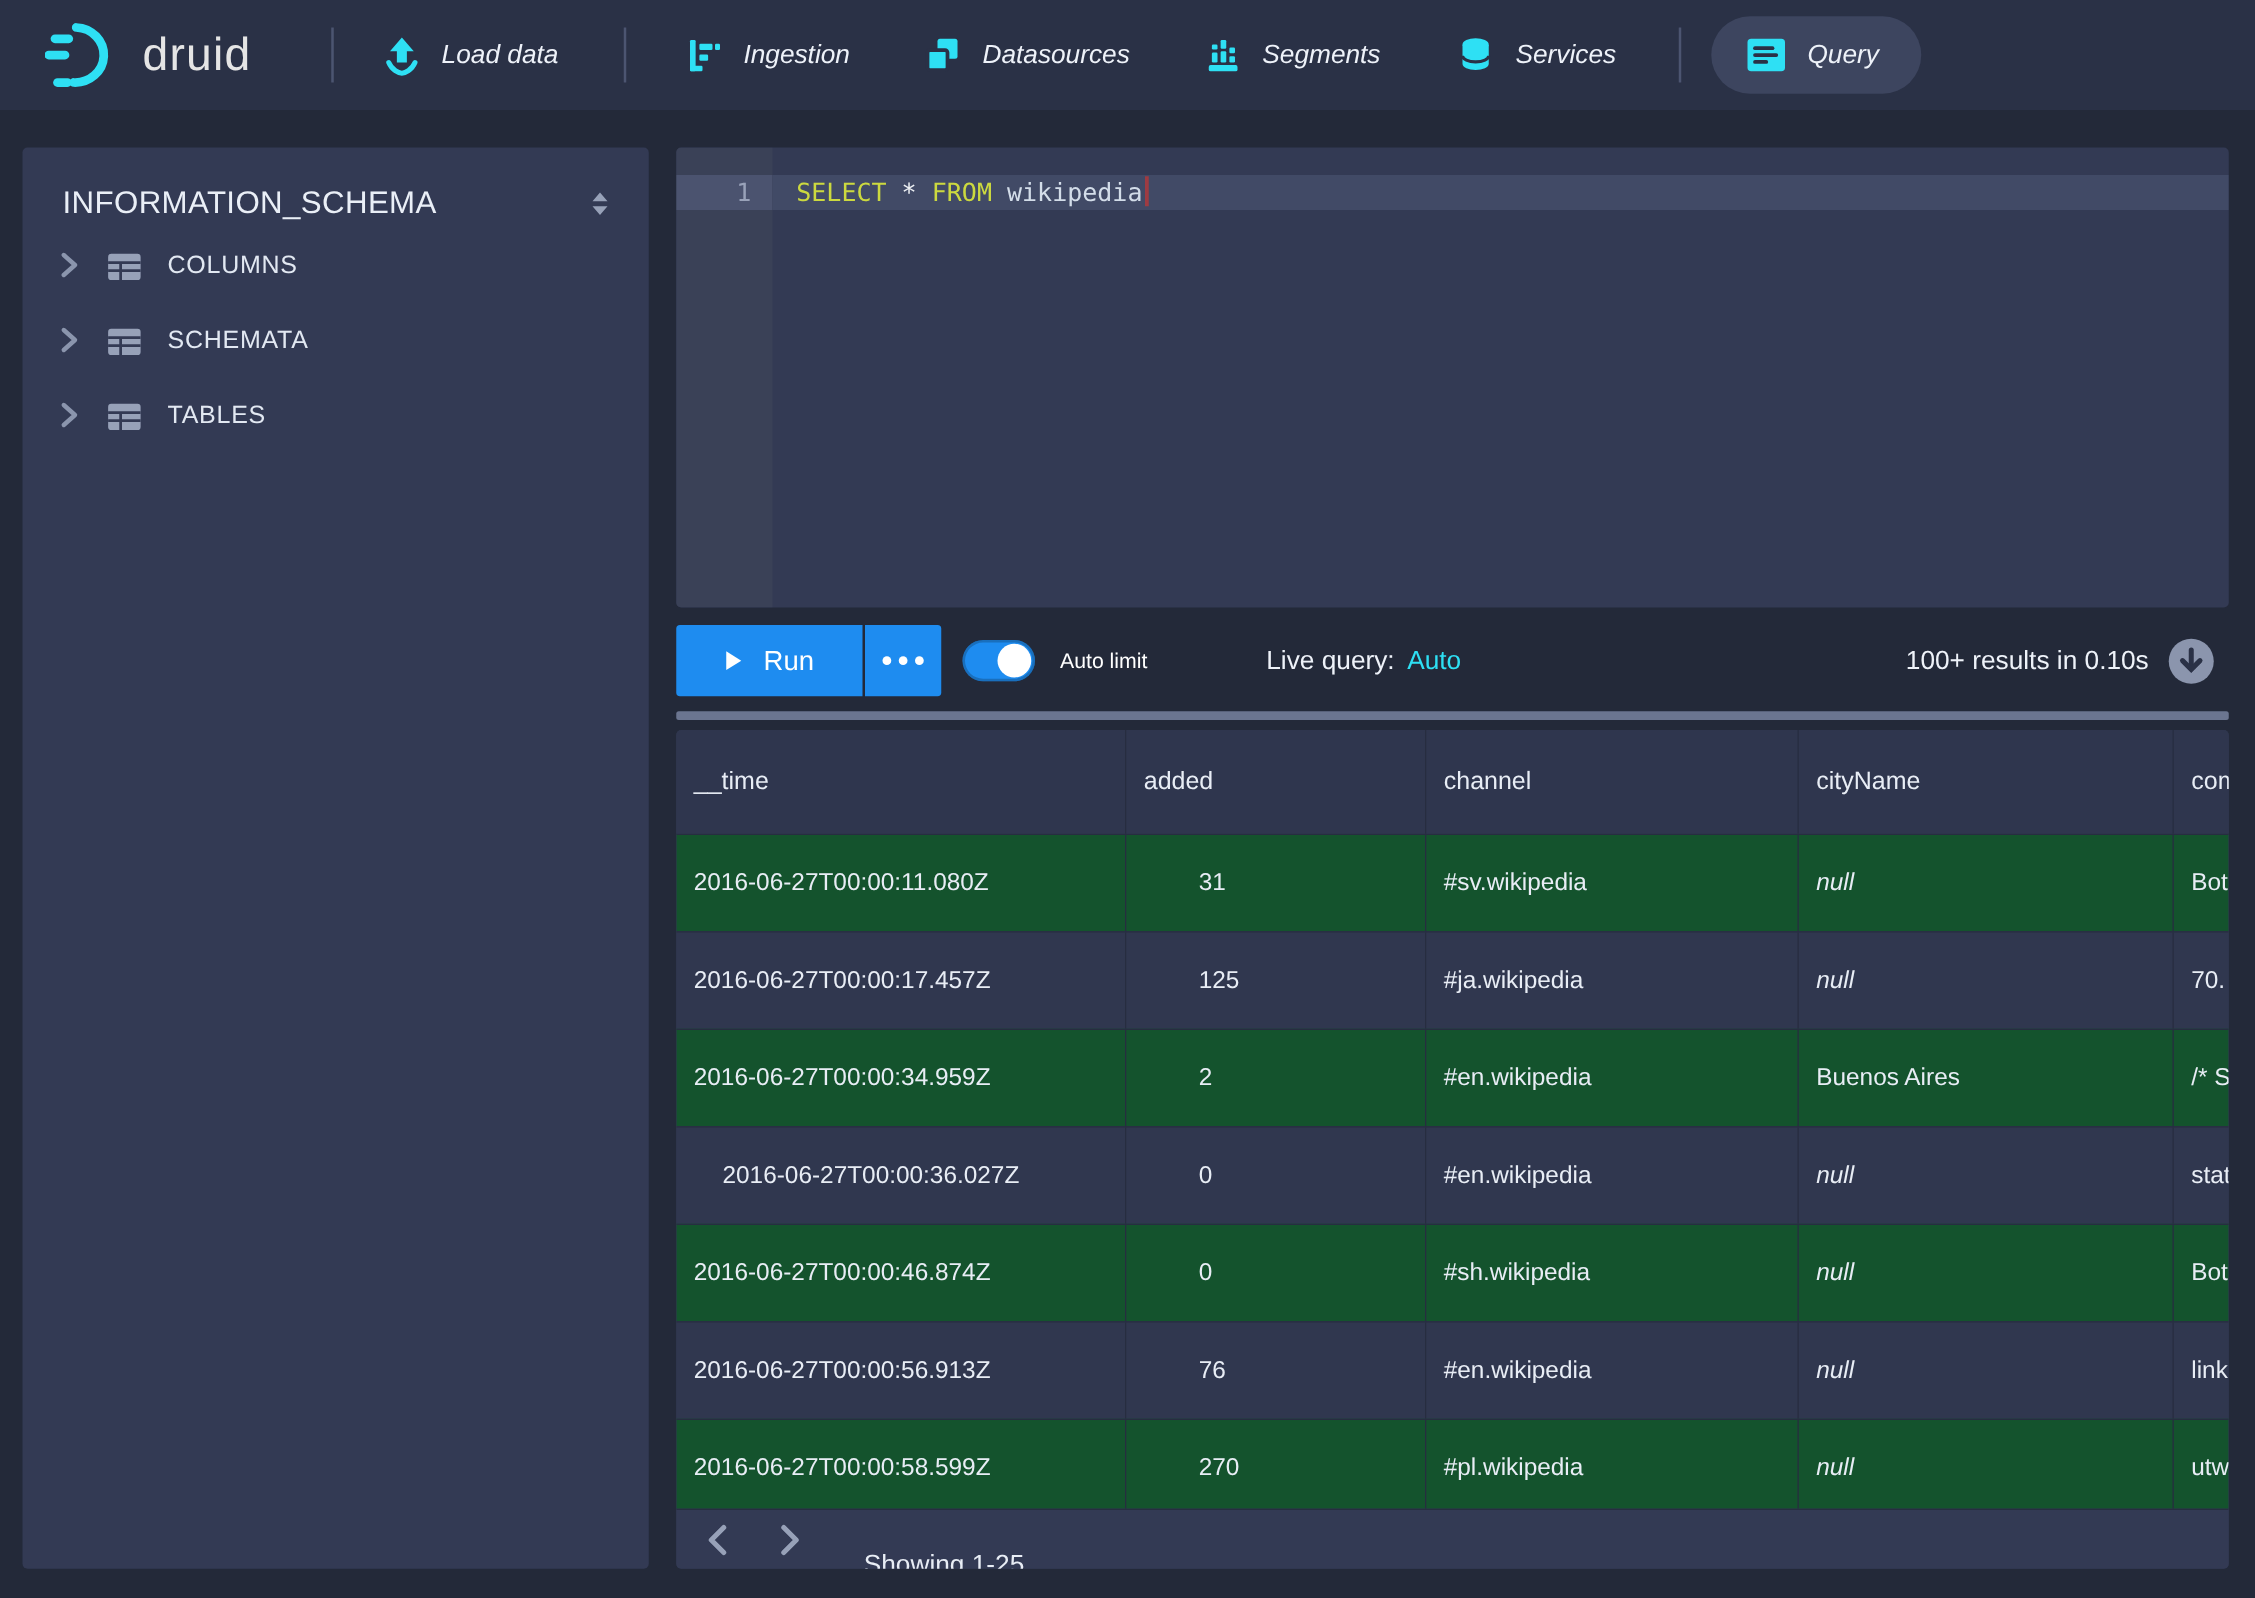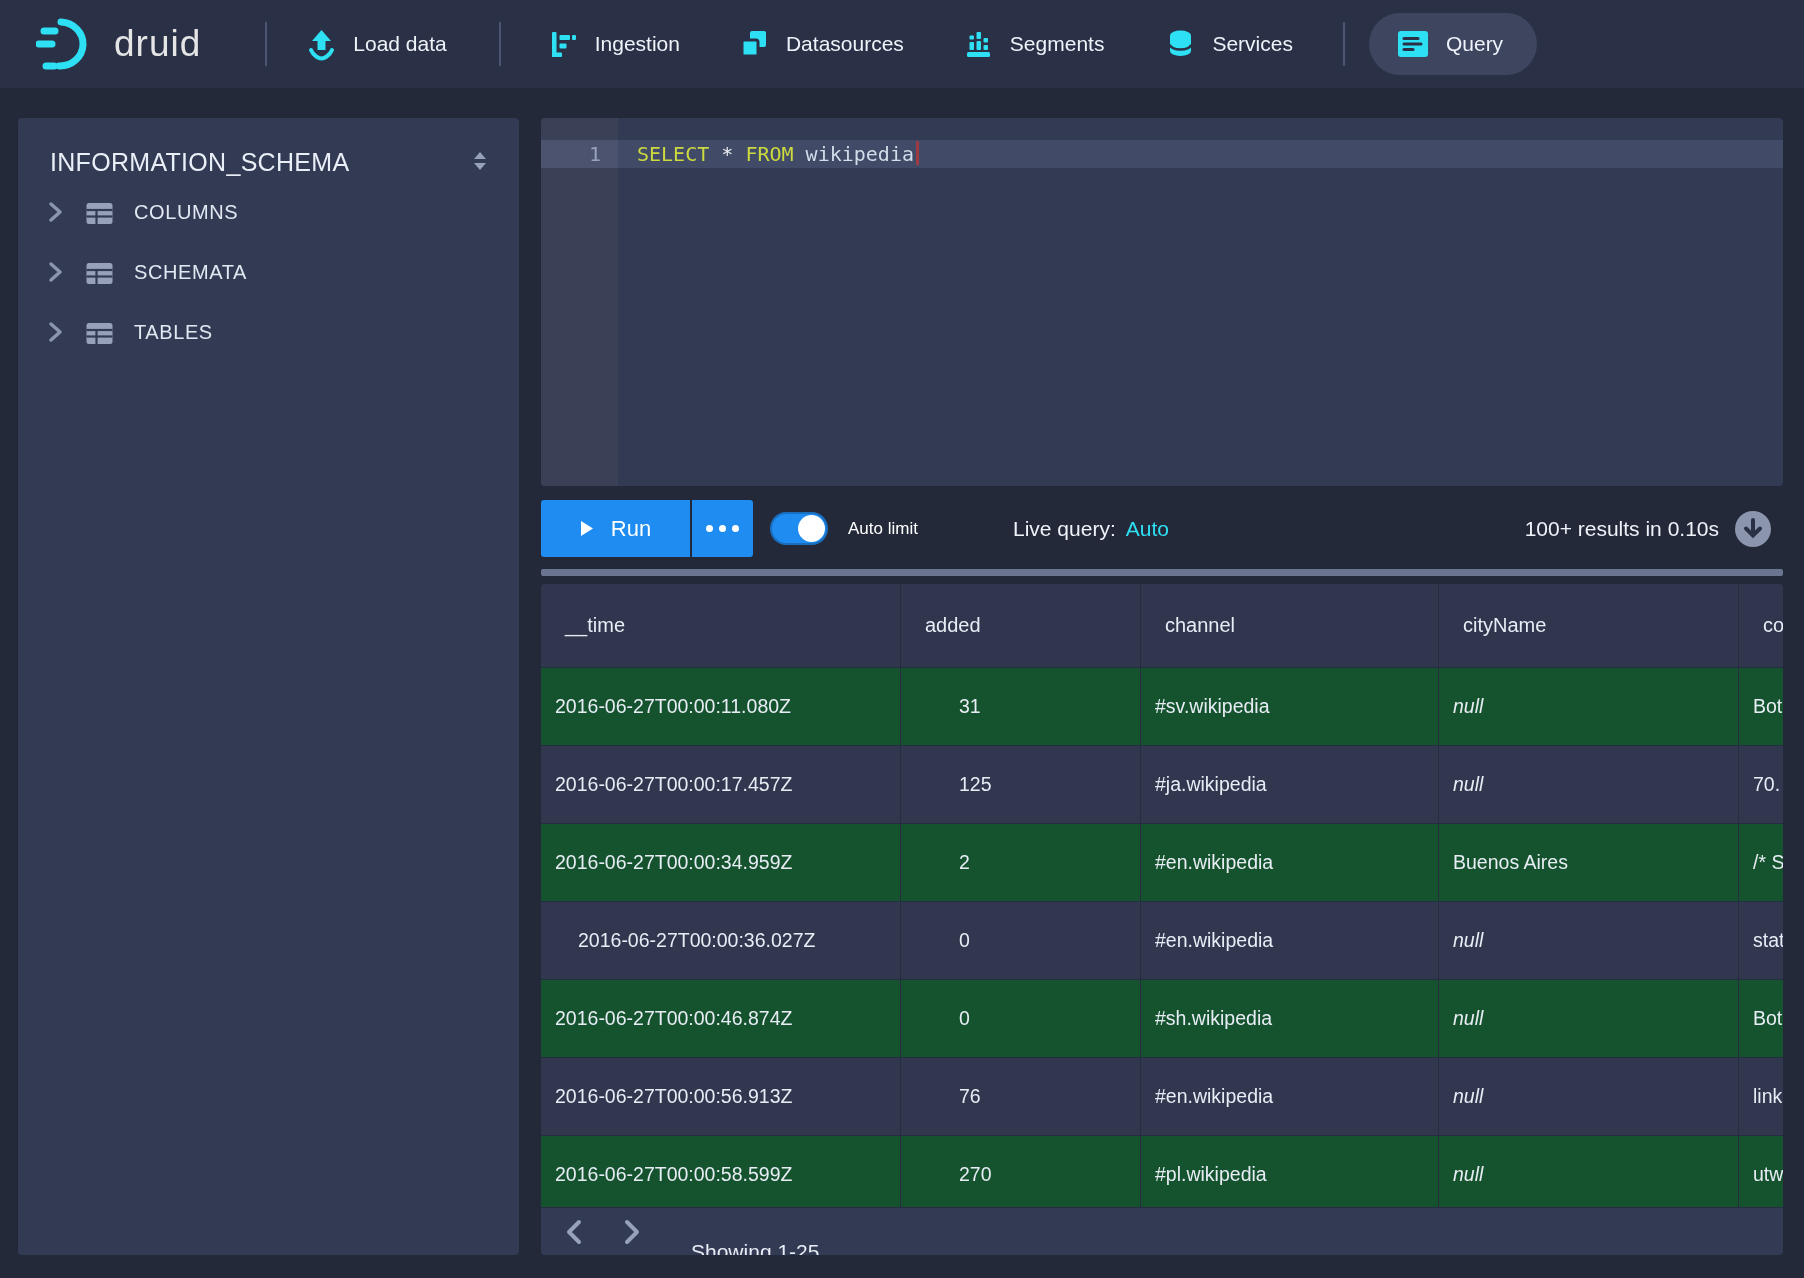--- a/index.html
+++ b/index.html
@@ -17,39 +17,39 @@
     background:#2a3146; display:flex; align-items:center;
   }
   .brand { display:flex; align-items:center; margin-left:36px; }
   .brand-word { font-size:37px; color:#e5e5e5; letter-spacing:1px; margin-left:14px; }
   .nav-sep { width:2px; height:44px; background:#4c5571; }
   .sep1 { margin-left:64px; }
   .sep2 { margin-left:52px; }
   .sep3 { margin-left:50px; }
   .nav-item {
     display:flex; align-items:center; gap:15px;
-    font-size:21px; color:#eef2f9; cursor:pointer; white-space:nowrap;
+    font-size:21px; color:#eef2f9; cursor:pointer; white-space:nowrap;font-style:italic;
   }
   .ni-load  { margin-left:38px; }
   .ni-ing   { margin-left:46px; }
   .ni-ds    { margin-left:58px; }
   .ni-seg   { margin-left:58px; }
   .ni-svc   { margin-left:60px; }
   .nav-item.active {
     margin-left:24px; background:#3d455f; border-radius:31px;
     height:62px; padding:0 34px 0 26px;
   }
   .nav-icon { display:block; }
 
   
   .side-panel {
     position:absolute; left:18px; top:118px; width:501px; height:1137px;
     background:#333a54; border-radius:4px;
   }
-  .side-head { display:flex; padding:30px 26px 0 32px;gap:16px; }
+  .side-head { display:flex; align-items:center; padding:30px 26px 0 32px;gap:16px; }
   .side-title { font-size:25px; color:#eaeff7; letter-spacing:.3px; }
   .side-caret { margin-left:auto; cursor:pointer; }
   .side-items { margin-top:24px; }
   .side-item { height:60px; display:flex; padding-left:30px; cursor:pointer; }
   .side-item .chev { margin-right:22px; }
   .side-item .tbl { margin-right:20px; }
   .side-item .lbl { font-size:20px; letter-spacing:.6px; color:#e2e8f2; }
 
   
   .editor-panel {
@@ -111,21 +111,21 @@
     background:#6b7590; border-radius:2px; cursor:row-resize;
   }
 
   
   .results-panel {
     position:absolute; left:541px; top:584px; width:1242px; height:671px;
     background:#333a54; border-radius:4px; overflow:hidden;
   }
   .rheader { display:flex; height:83px; background:#2f364e; }
   .rheader .hc {
-    display:flex; align-items:center; padding-left:24px; font-size:20px;
+    display:flex; align-items:center; padding-left:14px; font-size:20px;
     color:#e8edf5; border-left:1px solid #272d40; flex:none;
     white-space:nowrap; cursor:pointer;
   }
   .rheader .hc:first-child { border-left:none; }
   .rows { height:540px; overflow:hidden; }
   .rrow { display:flex; height:78px; border-top:1px solid #272d40; }
   .rrow.odd  { background:#14532d; }
   .rrow.even { background:#30374f; }
   .rrow .dc {
     display:flex; align-items:center; padding-left:14px; font-size:19.5px;

